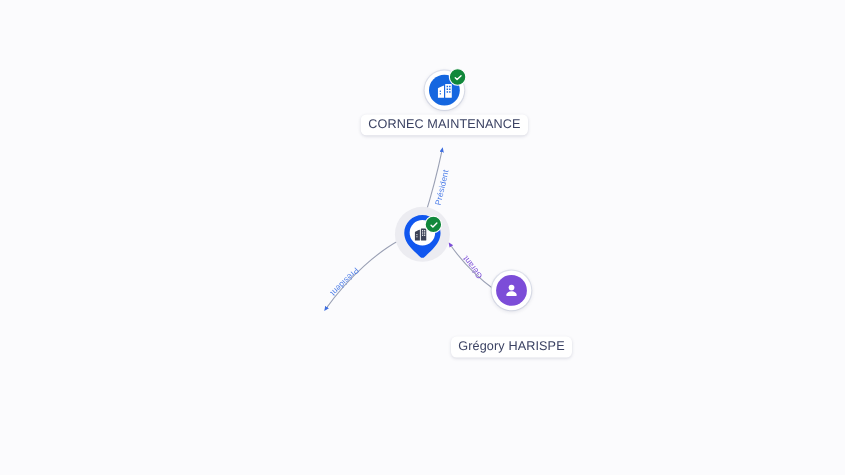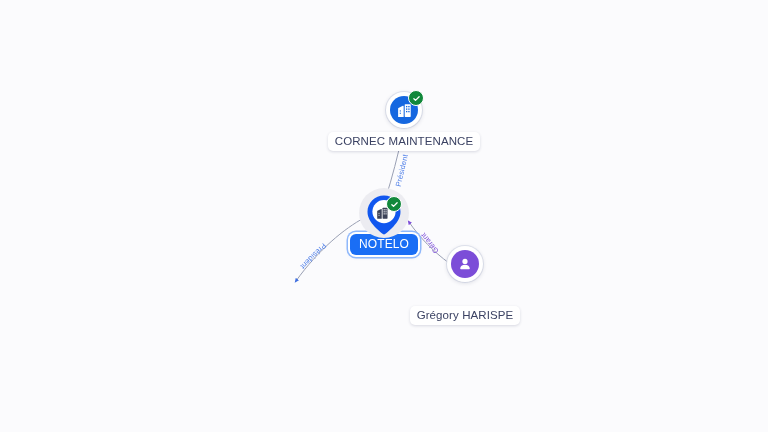--- a/index.html
+++ b/index.html
@@ -112,21 +112,21 @@
 
     <path d="M 449,263 C 434,252 420,238 409,222" fill="none" stroke="#9aa0b4" stroke-width="1" marker-end="url(#arrow-purple)"></path>
   </svg>
 
   <div class="edge-label blue" style="left:398px; top:182px; transform: rotate(-77deg);">Président</div>
 
   <div class="edge-label blue" style="left:325px; top:240px; transform: rotate(135deg);">Président</div>
 
   <div class="edge-label purple" style="left:437px; top:248px; transform: rotate(-128deg);">Gérant</div>
 
-  <div class="node" style="left:341px; top:92px; width:126px;">
+  <div class="node" style="left:341px; top:64px; width:126px;">
     <div class="circle-node">
       <div class="circle-inner company">
         <svg width="17" height="17" viewBox="0 0 24 24" fill="none">
           <path d="M3 21V9.2a.8.8 0 0 1 .45-.72l6.2-3.05A.8.8 0 0 1 10.8 6.1V21" fill="#ffffff"></path>
           <rect x="12.3" y="3.2" width="8.5" height="17.8" rx="0.8" fill="#ffffff"></rect>
           <rect x="14.1" y="5.6" width="1.9" height="1.9" fill="#1567e0"></rect>
           <rect x="17.3" y="5.6" width="1.9" height="1.9" fill="#1567e0"></rect>
           <rect x="14.1" y="9.1" width="1.9" height="1.9" fill="#1567e0"></rect>
           <rect x="17.3" y="9.1" width="1.9" height="1.9" fill="#1567e0"></rect>
           <rect x="14.1" y="12.6" width="1.9" height="1.9" fill="#1567e0"></rect>
@@ -164,21 +164,20 @@
             <rect x="2.3" y="16.4" width="1.6" height="1.6" fill="#ffffff"></rect>
           </g>
         </svg>
         <span class="badge" style="right:2px; top:3px;">
           <svg width="9" height="9" viewBox="0 0 24 24">
               <path d="M5 12.6l4.4 4.4L19 7.4" stroke="#ffffff" stroke-width="3.4" fill="none" stroke-linecap="round" stroke-linejoin="round"></path>
             </svg>
         </span>
       </span>
     </div>
-    <div class="label selected" style="margin-top:-6px;">NOTELO</div>
   </div>
 
 
   <div class="node" style="left:419px; top:246px; width:92px;gap:20px;">
     <div class="circle-node">
       <div class="circle-inner person">
         <svg width="16" height="16" viewBox="0 0 24 24">
           <circle cx="12" cy="8.2" r="3.9" fill="#ffffff"></circle>
           <path d="M12 13.3c-4 0-7.2 2.4-7.2 5.4 0 .6.5 1.1 1.1 1.1h12.2c.6 0 1.1-.5 1.1-1.1 0-3-3.2-5.4-7.2-5.4z" fill="#ffffff"></path>
         </svg>

